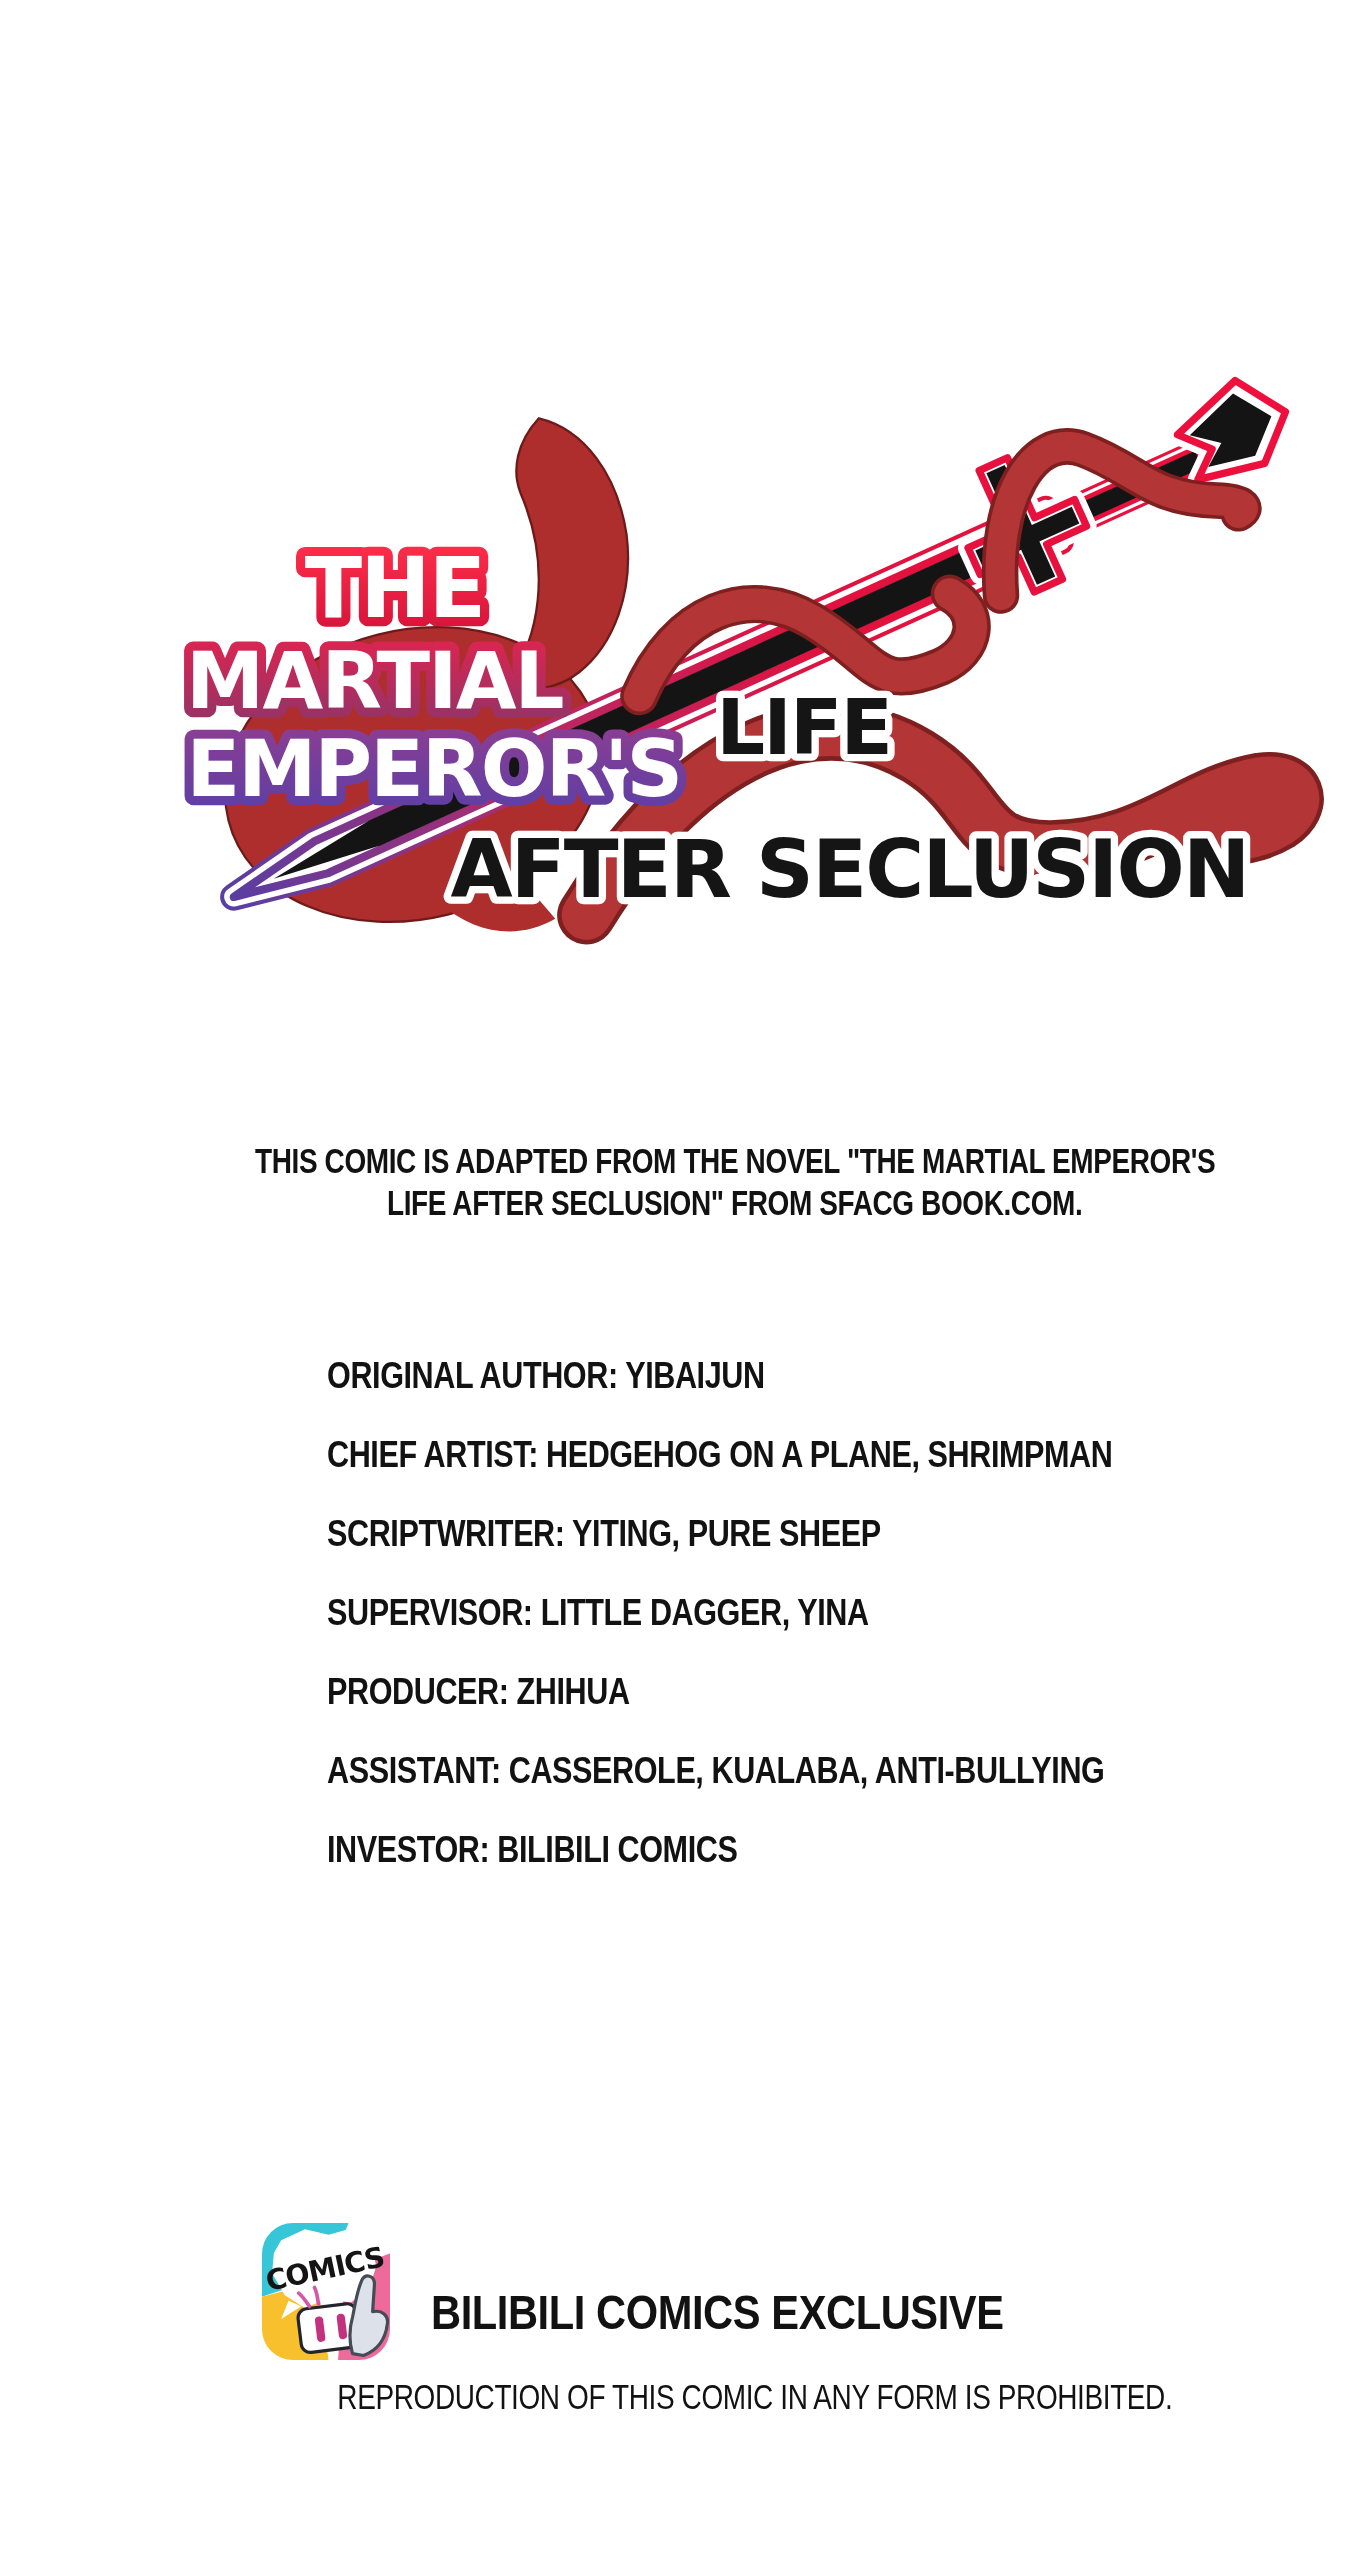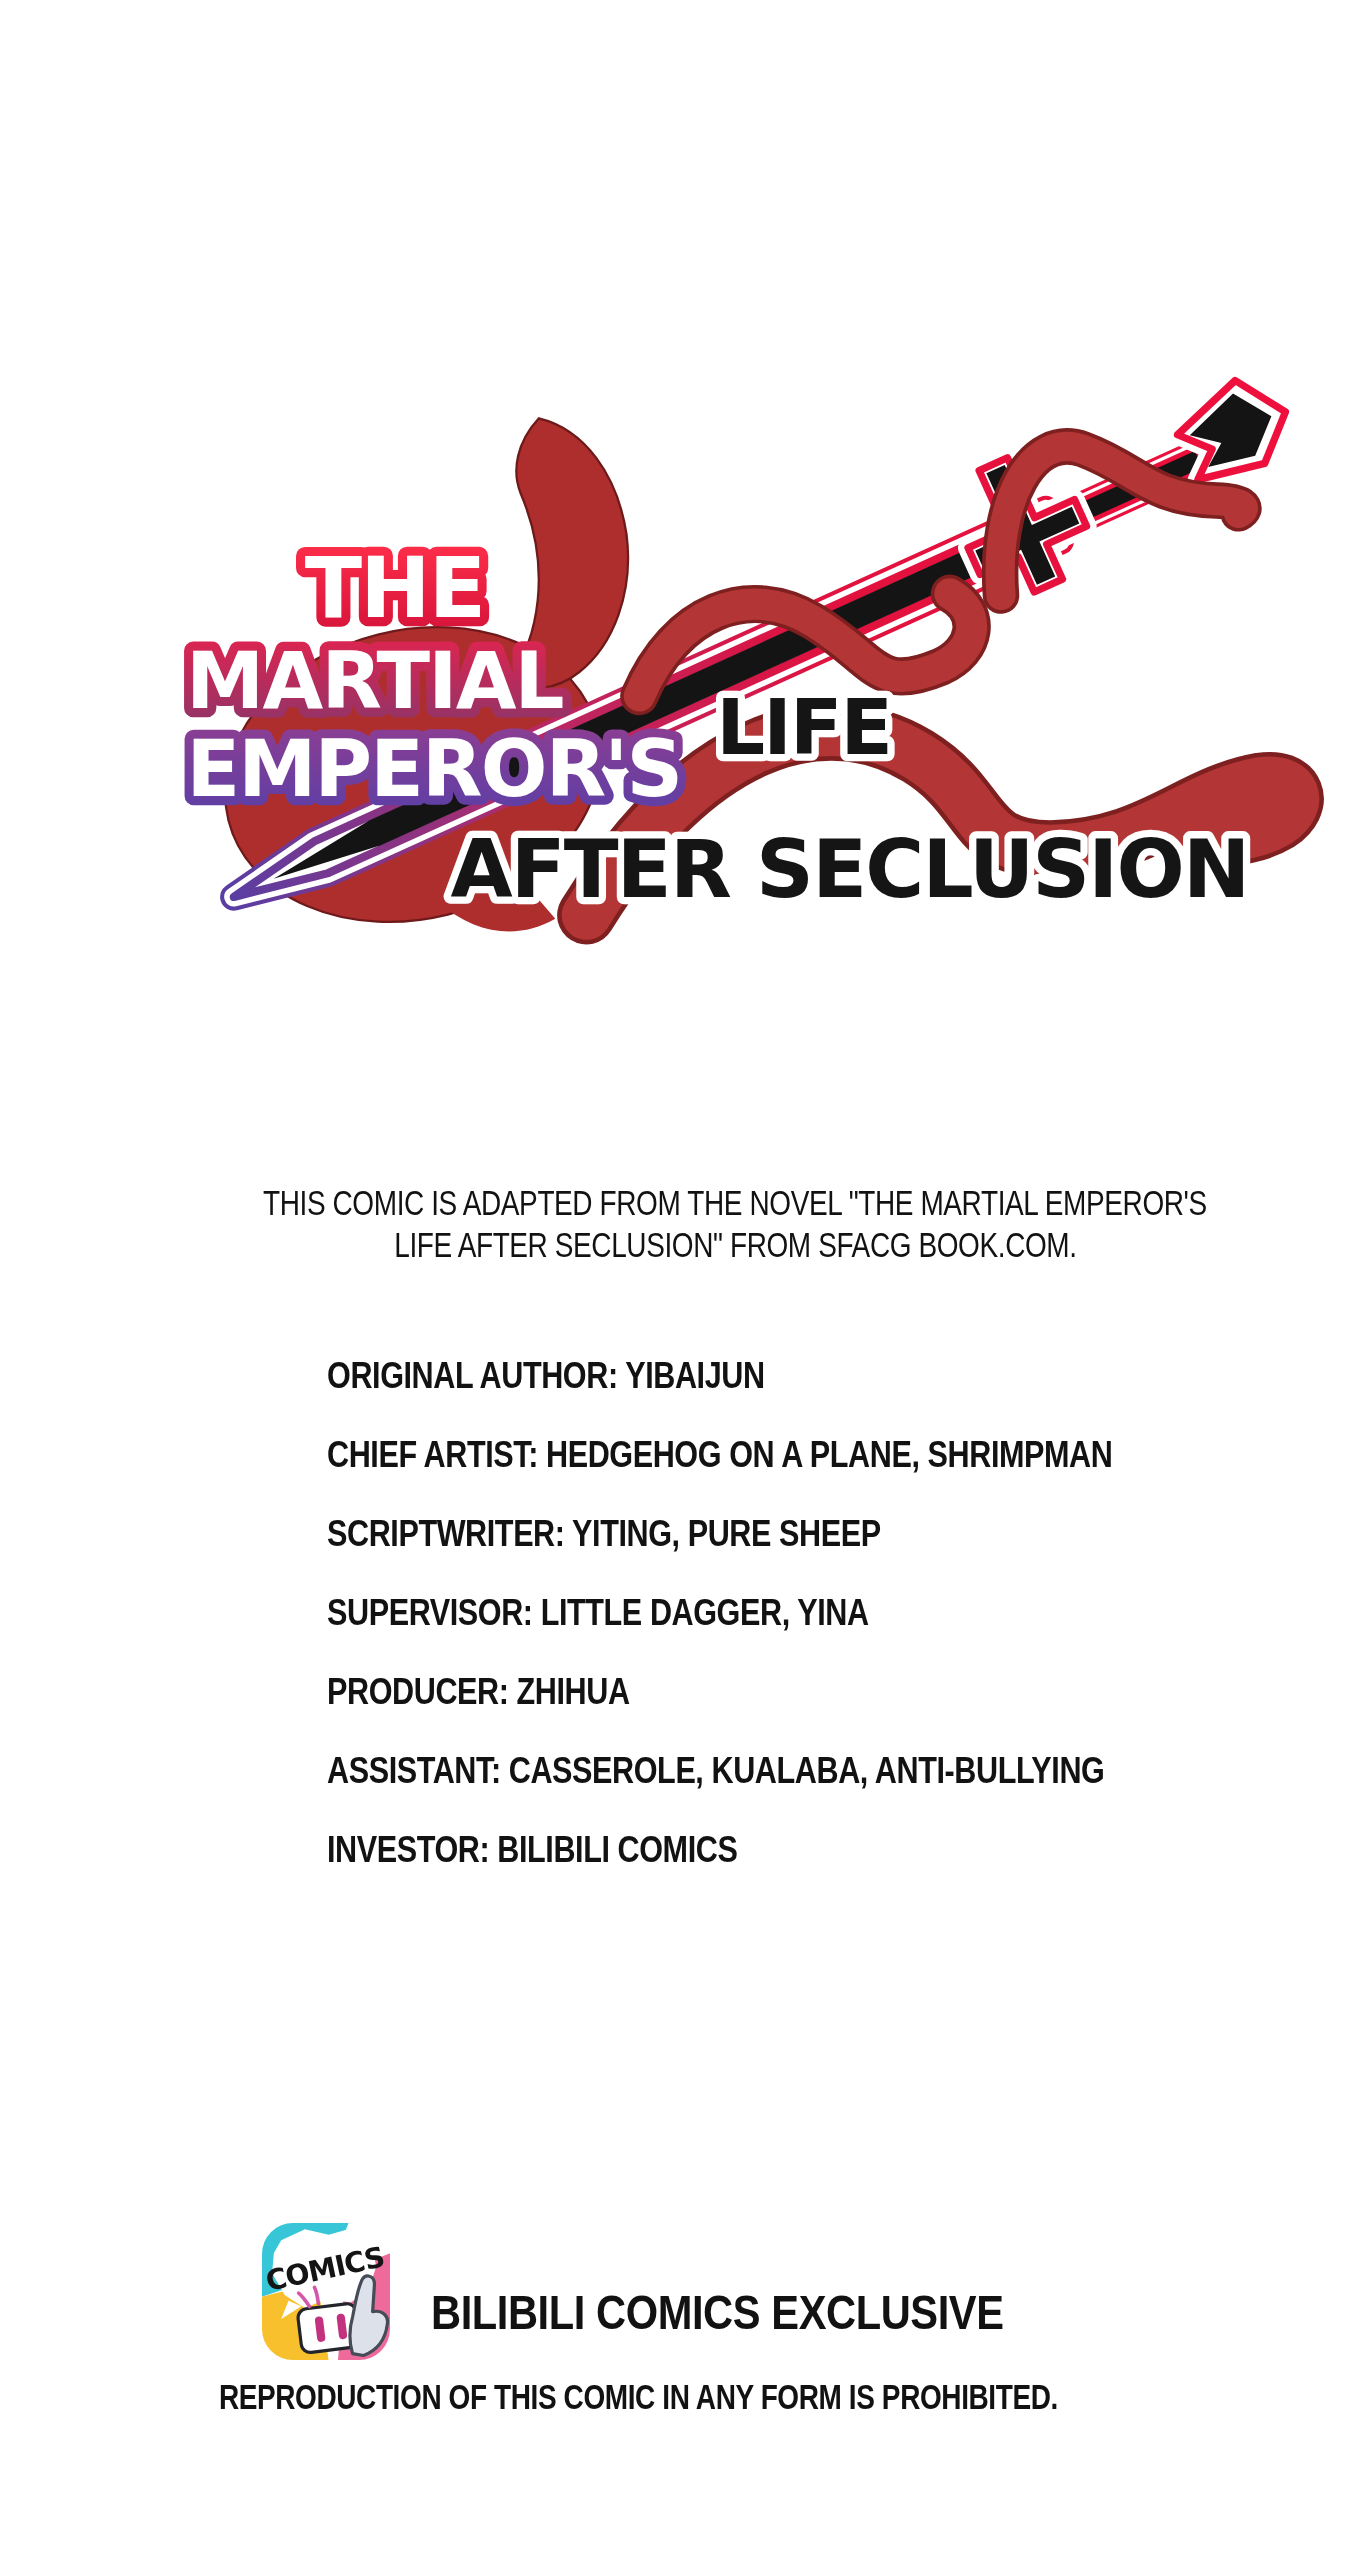--- a/index.html
+++ b/index.html
@@ -5,35 +5,35 @@
   html,body{margin:0;padding:0;}
   body{
     width:1370px;height:2576px;position:relative;background:#ffffff;
     font-family:"Liberation Sans",sans-serif;color:#121212;overflow:hidden;
   }
   .page{position:absolute;inset:0;}
   .title-logo{position:absolute;left:0;top:0;}
   .logo-word{font-family:"DejaVu Sans",sans-serif;font-weight:bold;}
   .notice{
     position:absolute;left:100px;top:1140px;width:1270px;text-align:center;
-    font-weight:normal;font-size:35px;line-height:42px;letter-spacing:-0.5px;margin-top:42px;
+    font-weight:bold;font-size:35px;line-height:42px;letter-spacing:-0.5px;
   }
   .credits{
     position:absolute;left:327px;top:1336px;
     font-weight:bold;font-size:36px;line-height:79px;letter-spacing:-0.5px;
   }
   .cx{display:inline-block;white-space:nowrap;transform:scaleX(0.85);transform-origin:left center;}
   .cx-c{display:inline-block;white-space:nowrap;transform:scaleX(0.80);transform-origin:center center;}
   .exclusive{
     position:absolute;left:431px;top:2262px;
     font-weight:bold;font-size:49px;line-height:53px;letter-spacing:-0.5px;margin-top:24px;
   }
   .warning{
-    position:absolute;left:0;top:2376px;width:1277px;text-align:center;
-    font-weight:bold;font-size:35px;line-height:41px;letter-spacing:-0.5px;
+    position:absolute;left:0;top:2376px;width:1277px;text-align:right;
+    font-weight:normal;font-size:35px;line-height:41px;letter-spacing:-0.5px;
   }
   .logo-icon{position:absolute;left:261px;top:2222px;}
 </style>
 </head>
 <body>
 
 <div class="page">
 
   <svg class="title-logo" width="1370" height="1023" viewBox="0 0 1500 1120">
     <defs>

